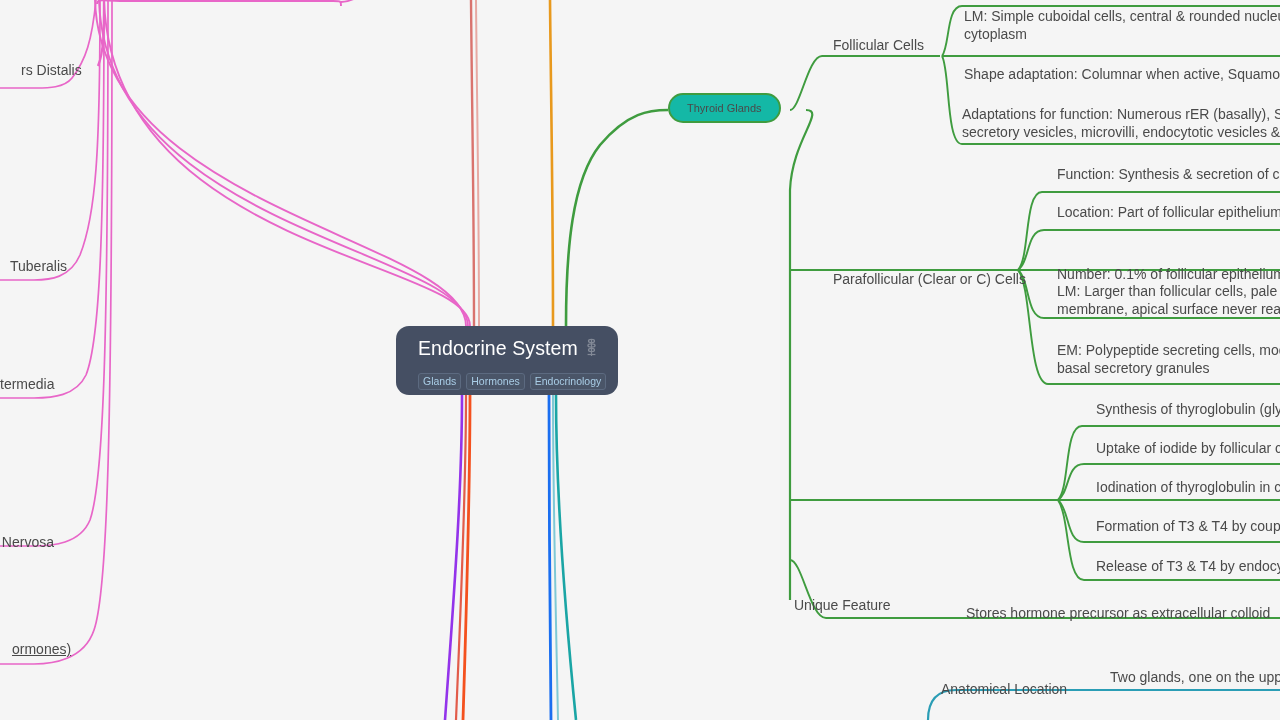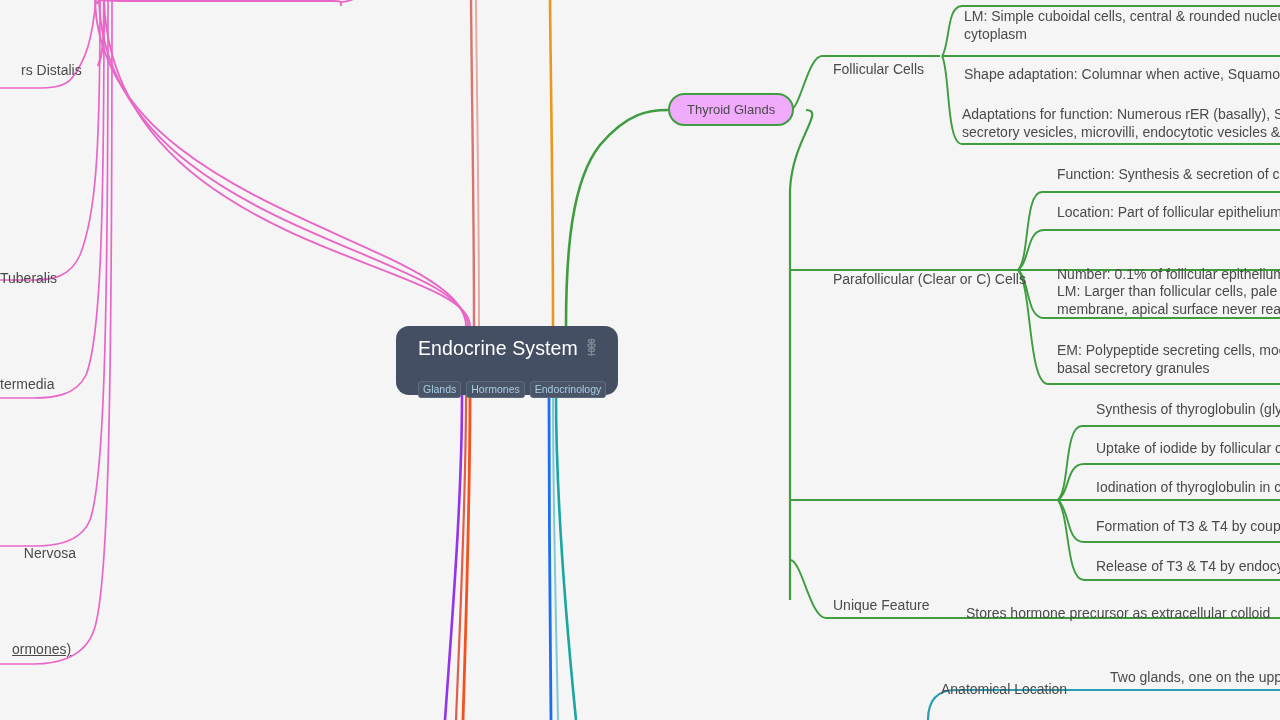--- a/index.html
+++ b/index.html
@@ -52,41 +52,41 @@
     white-space: nowrap;
   }
   .center-icon {
     opacity: .33;
     display: block;
     margin-top: 2px;
   }
   .tag-row {
     display: flex;
     gap: 5px;
-    margin-top: 20px;
+    margin-top: 12px;
   }
   .tag {
     font-size: 10.5px;
     color: #a9cde6;
     border: 1px solid #5c6a80;
     border-radius: 3px;
     padding: 1px 4px 2px 4px;
     background: #4a5568;
     white-space: nowrap;
     line-height: 1.15;
   }
 
   
   .pill {
     position: absolute;
-    background: #f0abfc;
+    background: #14b8a6;
     border: 2.2px solid #3f9c3f;
     border-radius: 17px;
     padding: 7px 17px;
-    font-size: 13px;
+    font-size: 11px;
     color: #4a4a4a;
     white-space: nowrap;
     z-index: 30;
   }
 
   
   .lbl {
     position: absolute;
     font-size: 14px;
     color: #4a4a4a;
@@ -210,45 +210,45 @@
     <div class="tag-row">
       <span class="tag">Glands</span>
       <span class="tag">Hormones</span>
       <span class="tag">Endocrinology</span>
     </div>
   </div>
 
   <div class="pill" style="left:668px; top:93px;">Thyroid Glands</div>
 
   <div class="lbl r" style="left:0px; top:61px; width:54px;padding-left:21px;">rs Distalis</div>
-  <div class="lbl r" style="left:0px; top:269px; width:54px;">Tuberalis</div>
+  <div class="lbl r" style="left:0px; top:257px; width:54px;padding-left:10px;">Tuberalis</div>
   <div class="lbl r" style="left:0px; top:375px; width:54px;">termedia</div>
-  <div class="lbl r" style="left:0px; top:544px; width:54px;margin-left:22px;"> Nervosa</div>
+  <div class="lbl r" style="left:0px; top:533px; width:54px;"> Nervosa</div>
   <div class="lbl r" style="left:12px; top:640px; width:54px;text-decoration:underline;">ormones)</div>
 
-  <div class="lbl" style="left:833px; top:60px;">Follicular Cells</div>
+  <div class="lbl" style="left:833px; top:36px;">Follicular Cells</div>
 
   <div class="lbl wrap" style="left:964px; top:7px; width:330px;">LM: Simple cuboidal cells, central &amp; rounded nucleus cytoplasm</div>
   <div class="lbl" style="left:964px; top:65px;">Shape adaptation: Columnar when active, Squamous</div>
   <div class="lbl wrap" style="left:962px; top:105px; width:340px;">Adaptations for function: Numerous rER (basally), Su secretory vesicles, microvilli, endocytotic vesicles &amp; l</div>
 
   <div class="lbl" style="left:833px; top:262px;margin-top:8px;">Parafollicular (Clear or C) Cells</div>
 
   <div class="lbl" style="left:1057px; top:165px;">Function: Synthesis &amp; secretion of cal</div>
   <div class="lbl" style="left:1057px; top:203px;">Location: Part of follicular epithelium</div>
   <div class="lbl" style="left:1057px; top:265px;">Number: 0.1% of follicular epithelium</div>
   <div class="lbl wrap" style="left:1057px; top:282px; width:300px;">LM: Larger than follicular cells, pale c membrane, apical surface never reac</div>
   <div class="lbl wrap" style="left:1057px; top:341px; width:300px;">EM: Polypeptide secreting cells, mode small basal secretory granules</div>
 
 
   <div class="lbl" style="left:1096px; top:400px;">Synthesis of thyroglobulin (glyc</div>
   <div class="lbl" style="left:1096px; top:439px;">Uptake of iodide by follicular ce</div>
   <div class="lbl" style="left:1096px; top:478px;">Iodination of thyroglobulin in c</div>
   <div class="lbl" style="left:1096px; top:517px;">Formation of T3 &amp; T4 by coupli</div>
   <div class="lbl" style="left:1096px; top:557px;">Release of T3 &amp; T4 by endocyto</div>
 
-  <div class="lbl" style="left:833px; top:596px;">Unique Feature</div>
+  <div class="lbl" style="left:794px; top:596px;">Unique Feature</div>
   <div class="lbl" style="left:966px; top:604px;">Stores hormone precursor as extracellular colloid</div>
 
   <div class="lbl" style="left:941px; top:668px;margin-top:12px;">Anatomical Location</div>
   <div class="lbl" style="left:1110px; top:668px;">Two glands, one on the uppe</div>
 
 </div>
 
 </body></html>

